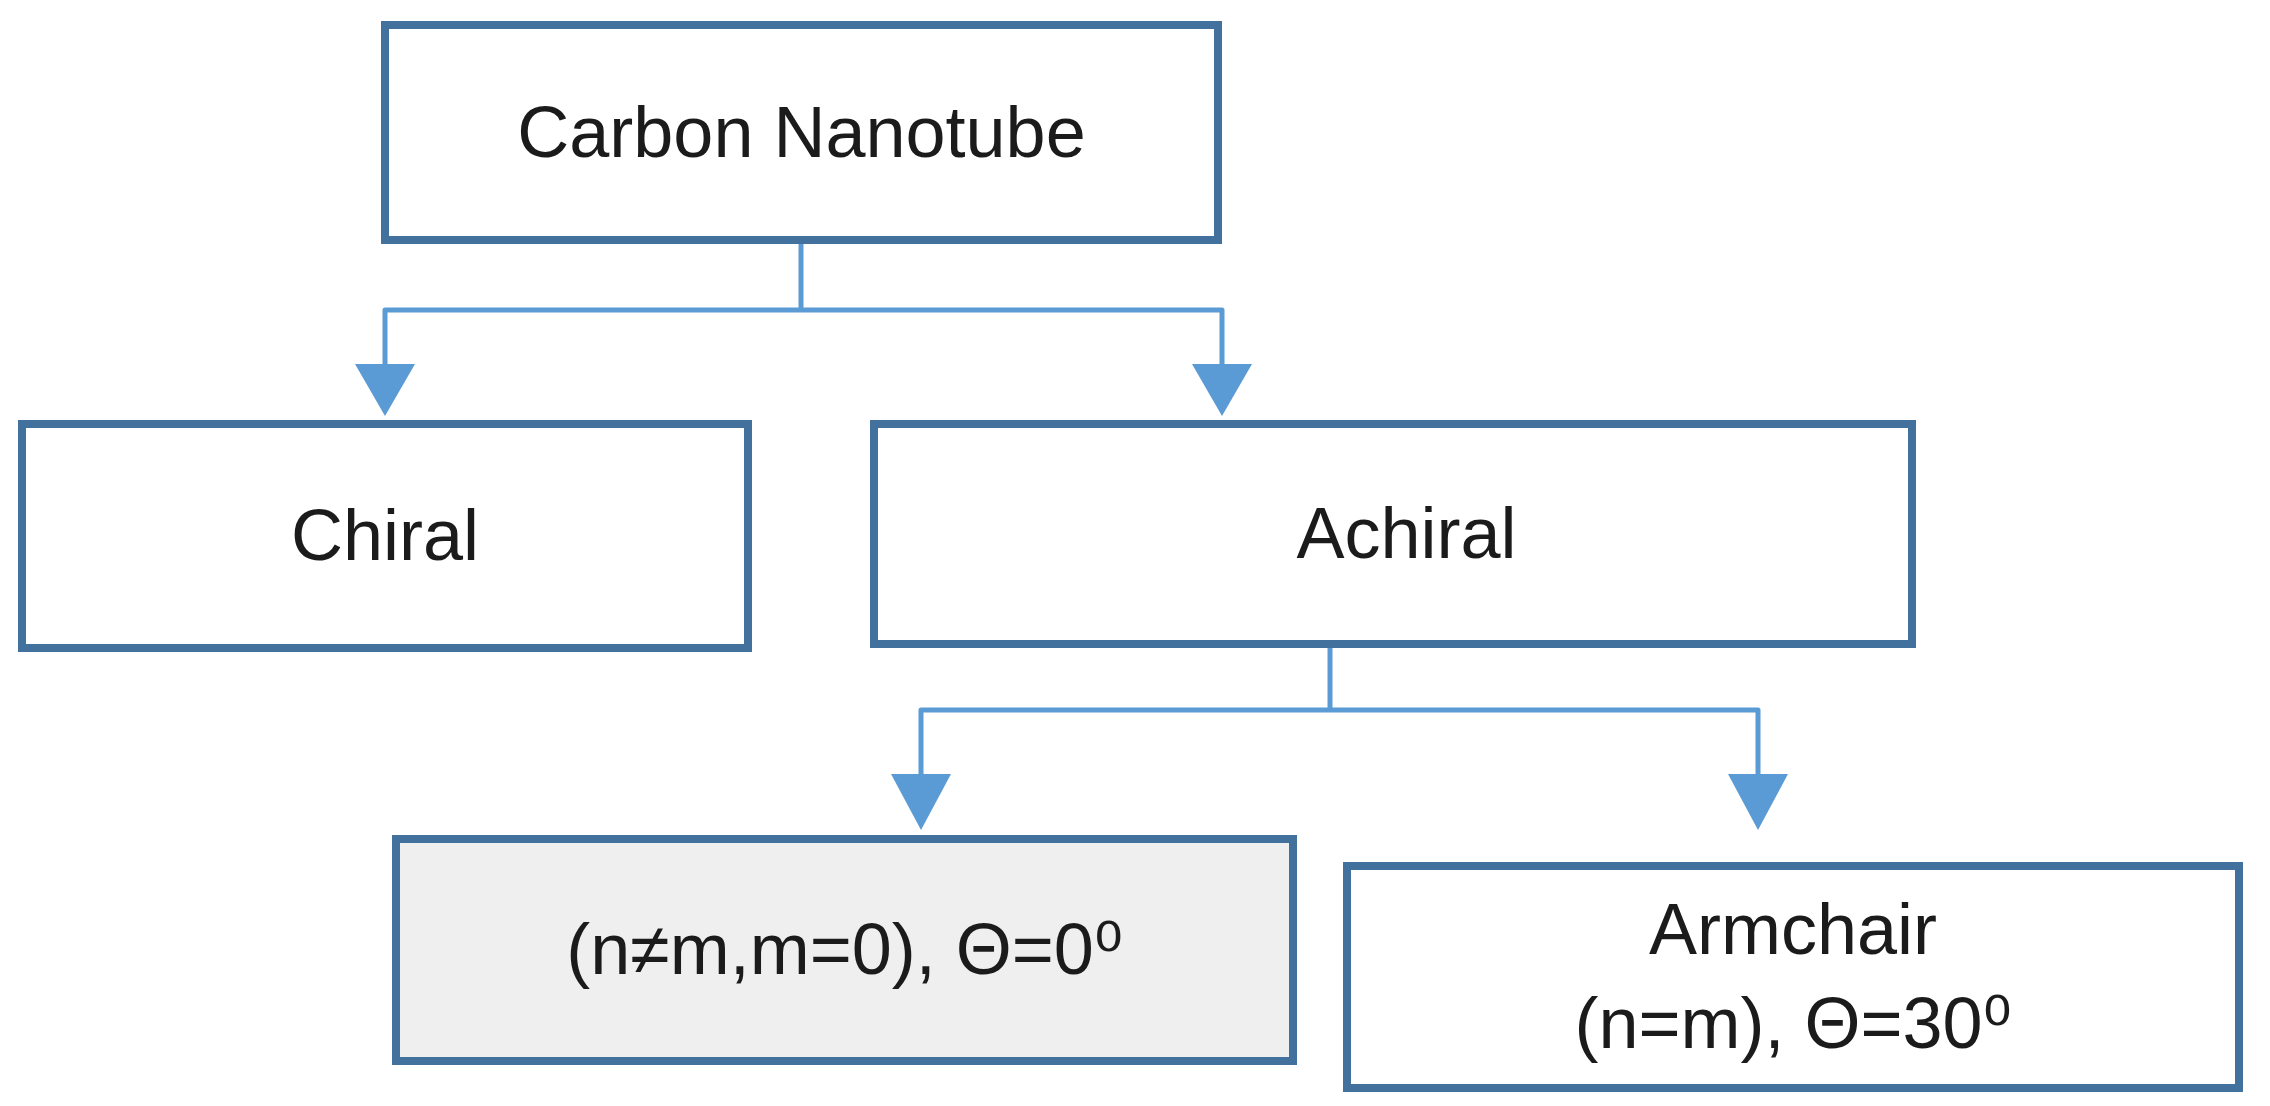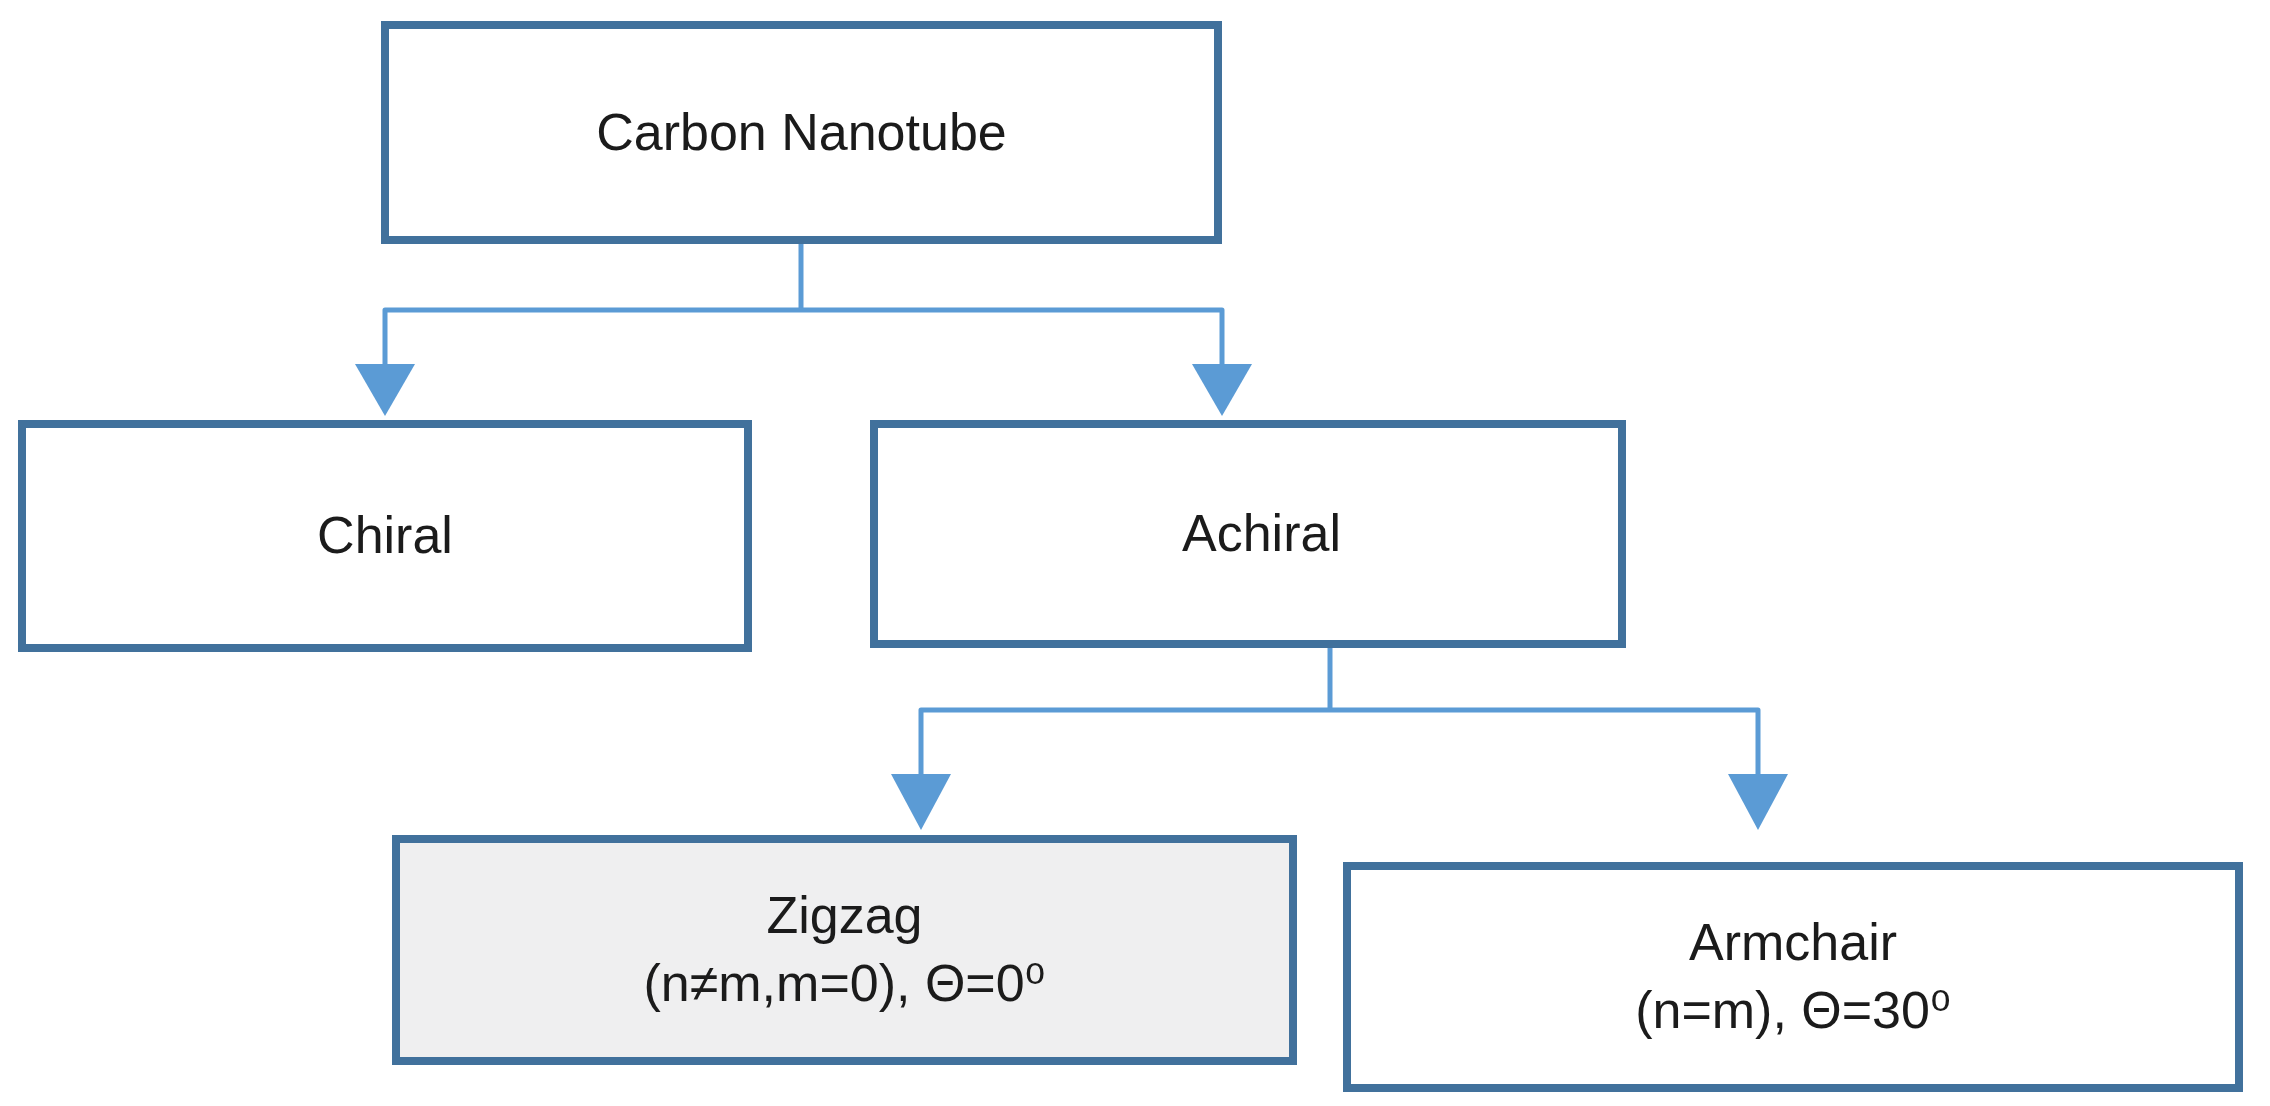--- a/index.html
+++ b/index.html
@@ -37,30 +37,30 @@
   .node {
     position: absolute;
     box-sizing: border-box;
     border: 8px solid var(--box_border, #41719c);
     background: var(--box_fill, #ffffff);
     display: flex;
     flex-direction: column;
     align-items: center;
     justify-content: center;
     text-align: center;
-    font-size: 52px;
+    font-size: 72px;
     line-height: 1.3;
     white-space: nowrap;
   }
   .node.highlight {
     background: var(--highlight_fill, #efeff0);
   }
   .node-root     { left: 381px;  top: 21px;  width: 841px; height: 223px; }
   .node-chiral   { left: 18px;   top: 420px; width: 734px; height: 232px; }
-  .node-achiral  { left: 870px;  top: 420px; width: 756px; height: 228px; padding-left: 27px; }
+  .node-achiral  { left: 870px;  top: 420px; width: 1046px; height: 228px; padding-left: 27px; }
   .node-zigzag   { left: 392px;  top: 835px; width: 905px; height: 230px; }
   .node-armchair { left: 1343px; top: 835px; width: 900px; height: 230px; margin-top: 27px; }
   .label, .sublabel {
     display: block;
   }
 </style>
 </head>
 <body>
 
 <div class="stage">
@@ -84,21 +84,20 @@
 
   <div class="node node-chiral">
     <span class="label">Chiral</span>
   </div>
 
   <div class="node node-achiral">
     <span class="label">Achiral</span>
   </div>
 
   <div class="node node-zigzag highlight">
-    <span class="label">Zigzag</span>
     <span class="sublabel">(n≠m,m=0), Θ=0⁰</span>
   </div>
 
   <div class="node node-armchair">
     <span class="label">Armchair</span>
     <span class="sublabel">(n=m), Θ=30⁰</span>
   </div>
 
 </div>
 

